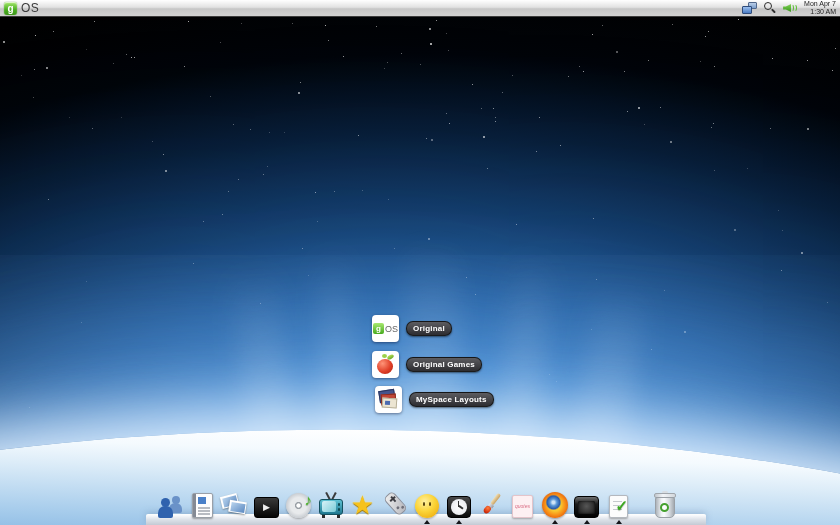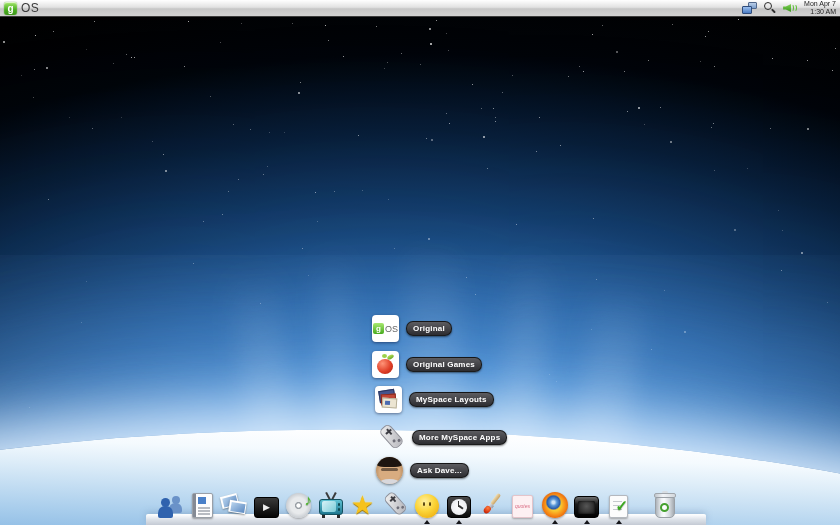--- a/index.html
+++ b/index.html
@@ -441,40 +441,21 @@
     <span class="tile">
       <span class="lay1"></span>
       <span class="lay2"></span>
       <span class="lay3">
           <i></i>
         </span>
     </span>
     <span class="dlabel">MySpace Layouts</span>
   </div>
 
-  <div class="dicon-row" style="left:377px; top:424px;">
-    <span class="pad">
-      <span class="pad-body">
-        <span class="pad-cx1"></span>
-          <span class="pad-cx2"></span>
-        <span class="pad-d1"></span>
-          <span class="pad-d2"></span>
-      </span>
-    </span>
-    <span class="dlabel">More MySpace Apps</span>
-  </div>
-
-  <div class="dicon-row" style="left:376px; top:457px;">
-    <span class="face">
-      <span class="face-hair"></span>
-      <span class="face-glasses"></span>
-      <span class="face-shirt"></span>
-    </span>
-    <span class="dlabel">Ask Dave...</span>
-  </div>
+
 
   <div class="shelf"></div>
 
   <div class="dock">
     <div class="dock-item">
       <span class="i-myspace">
         <span class="p2h"></span>
           <span class="p2b"></span>
           <span class="p1h"></span>
           <span class="p1b"></span>

